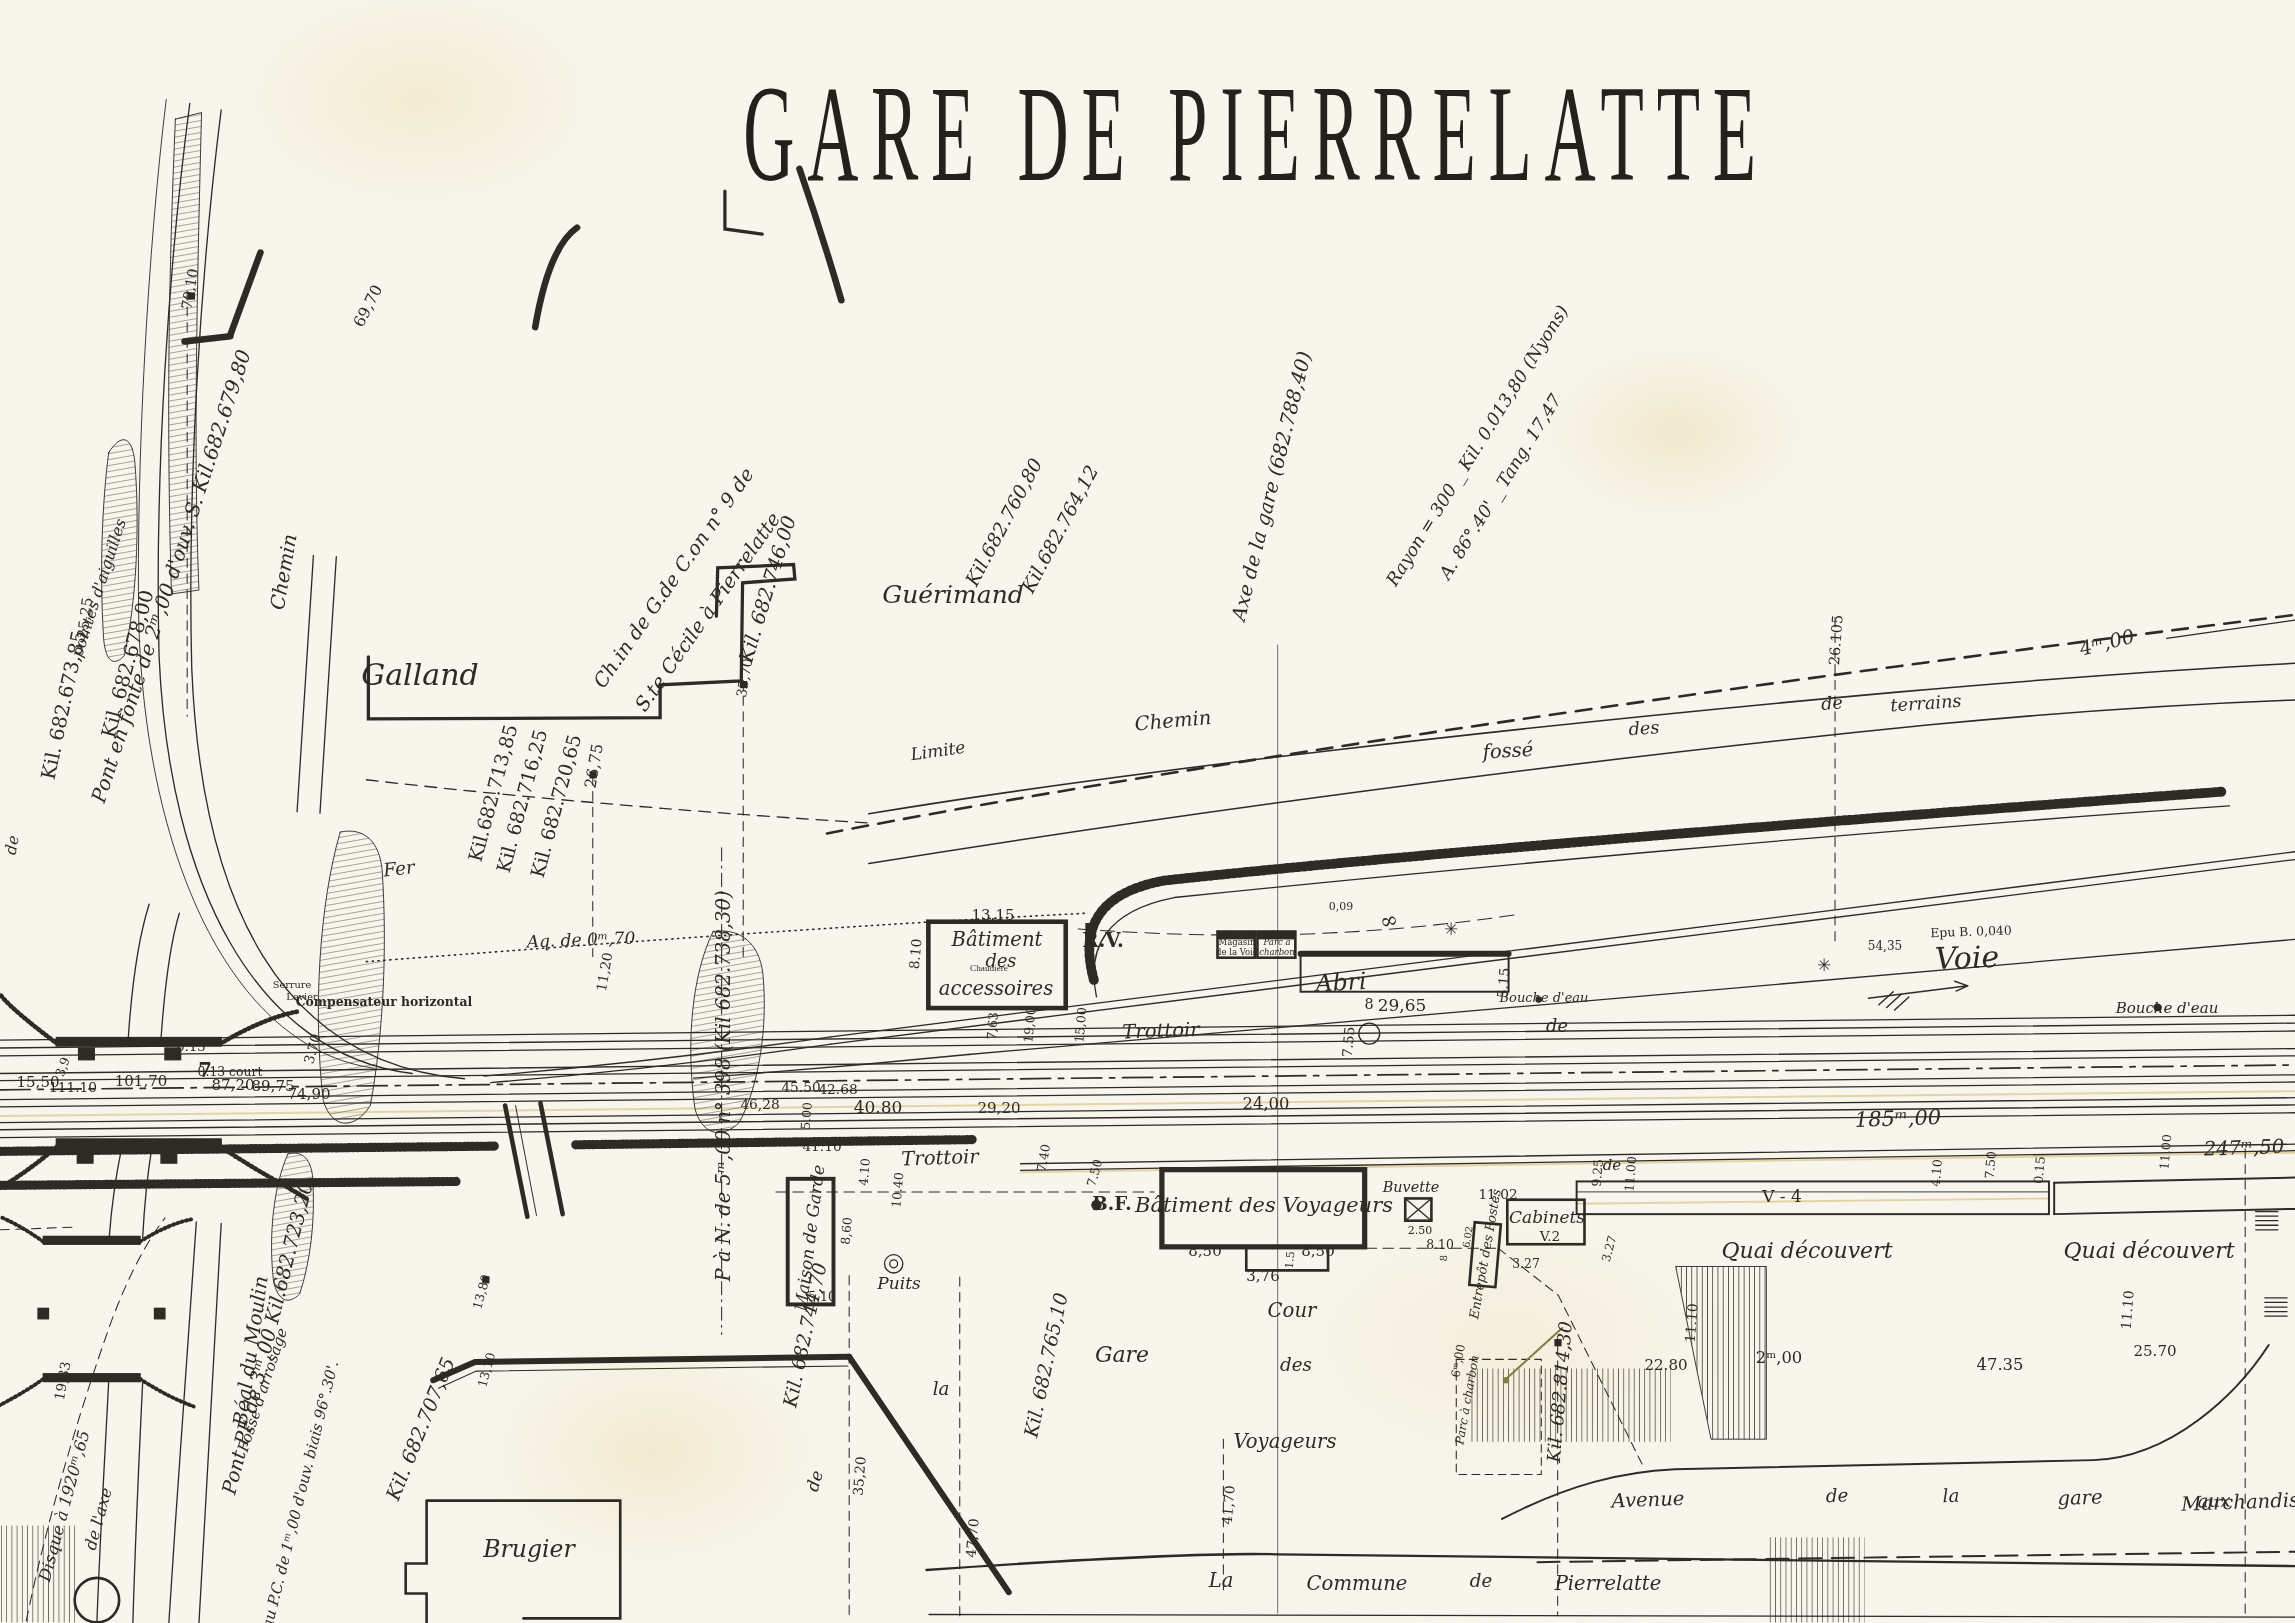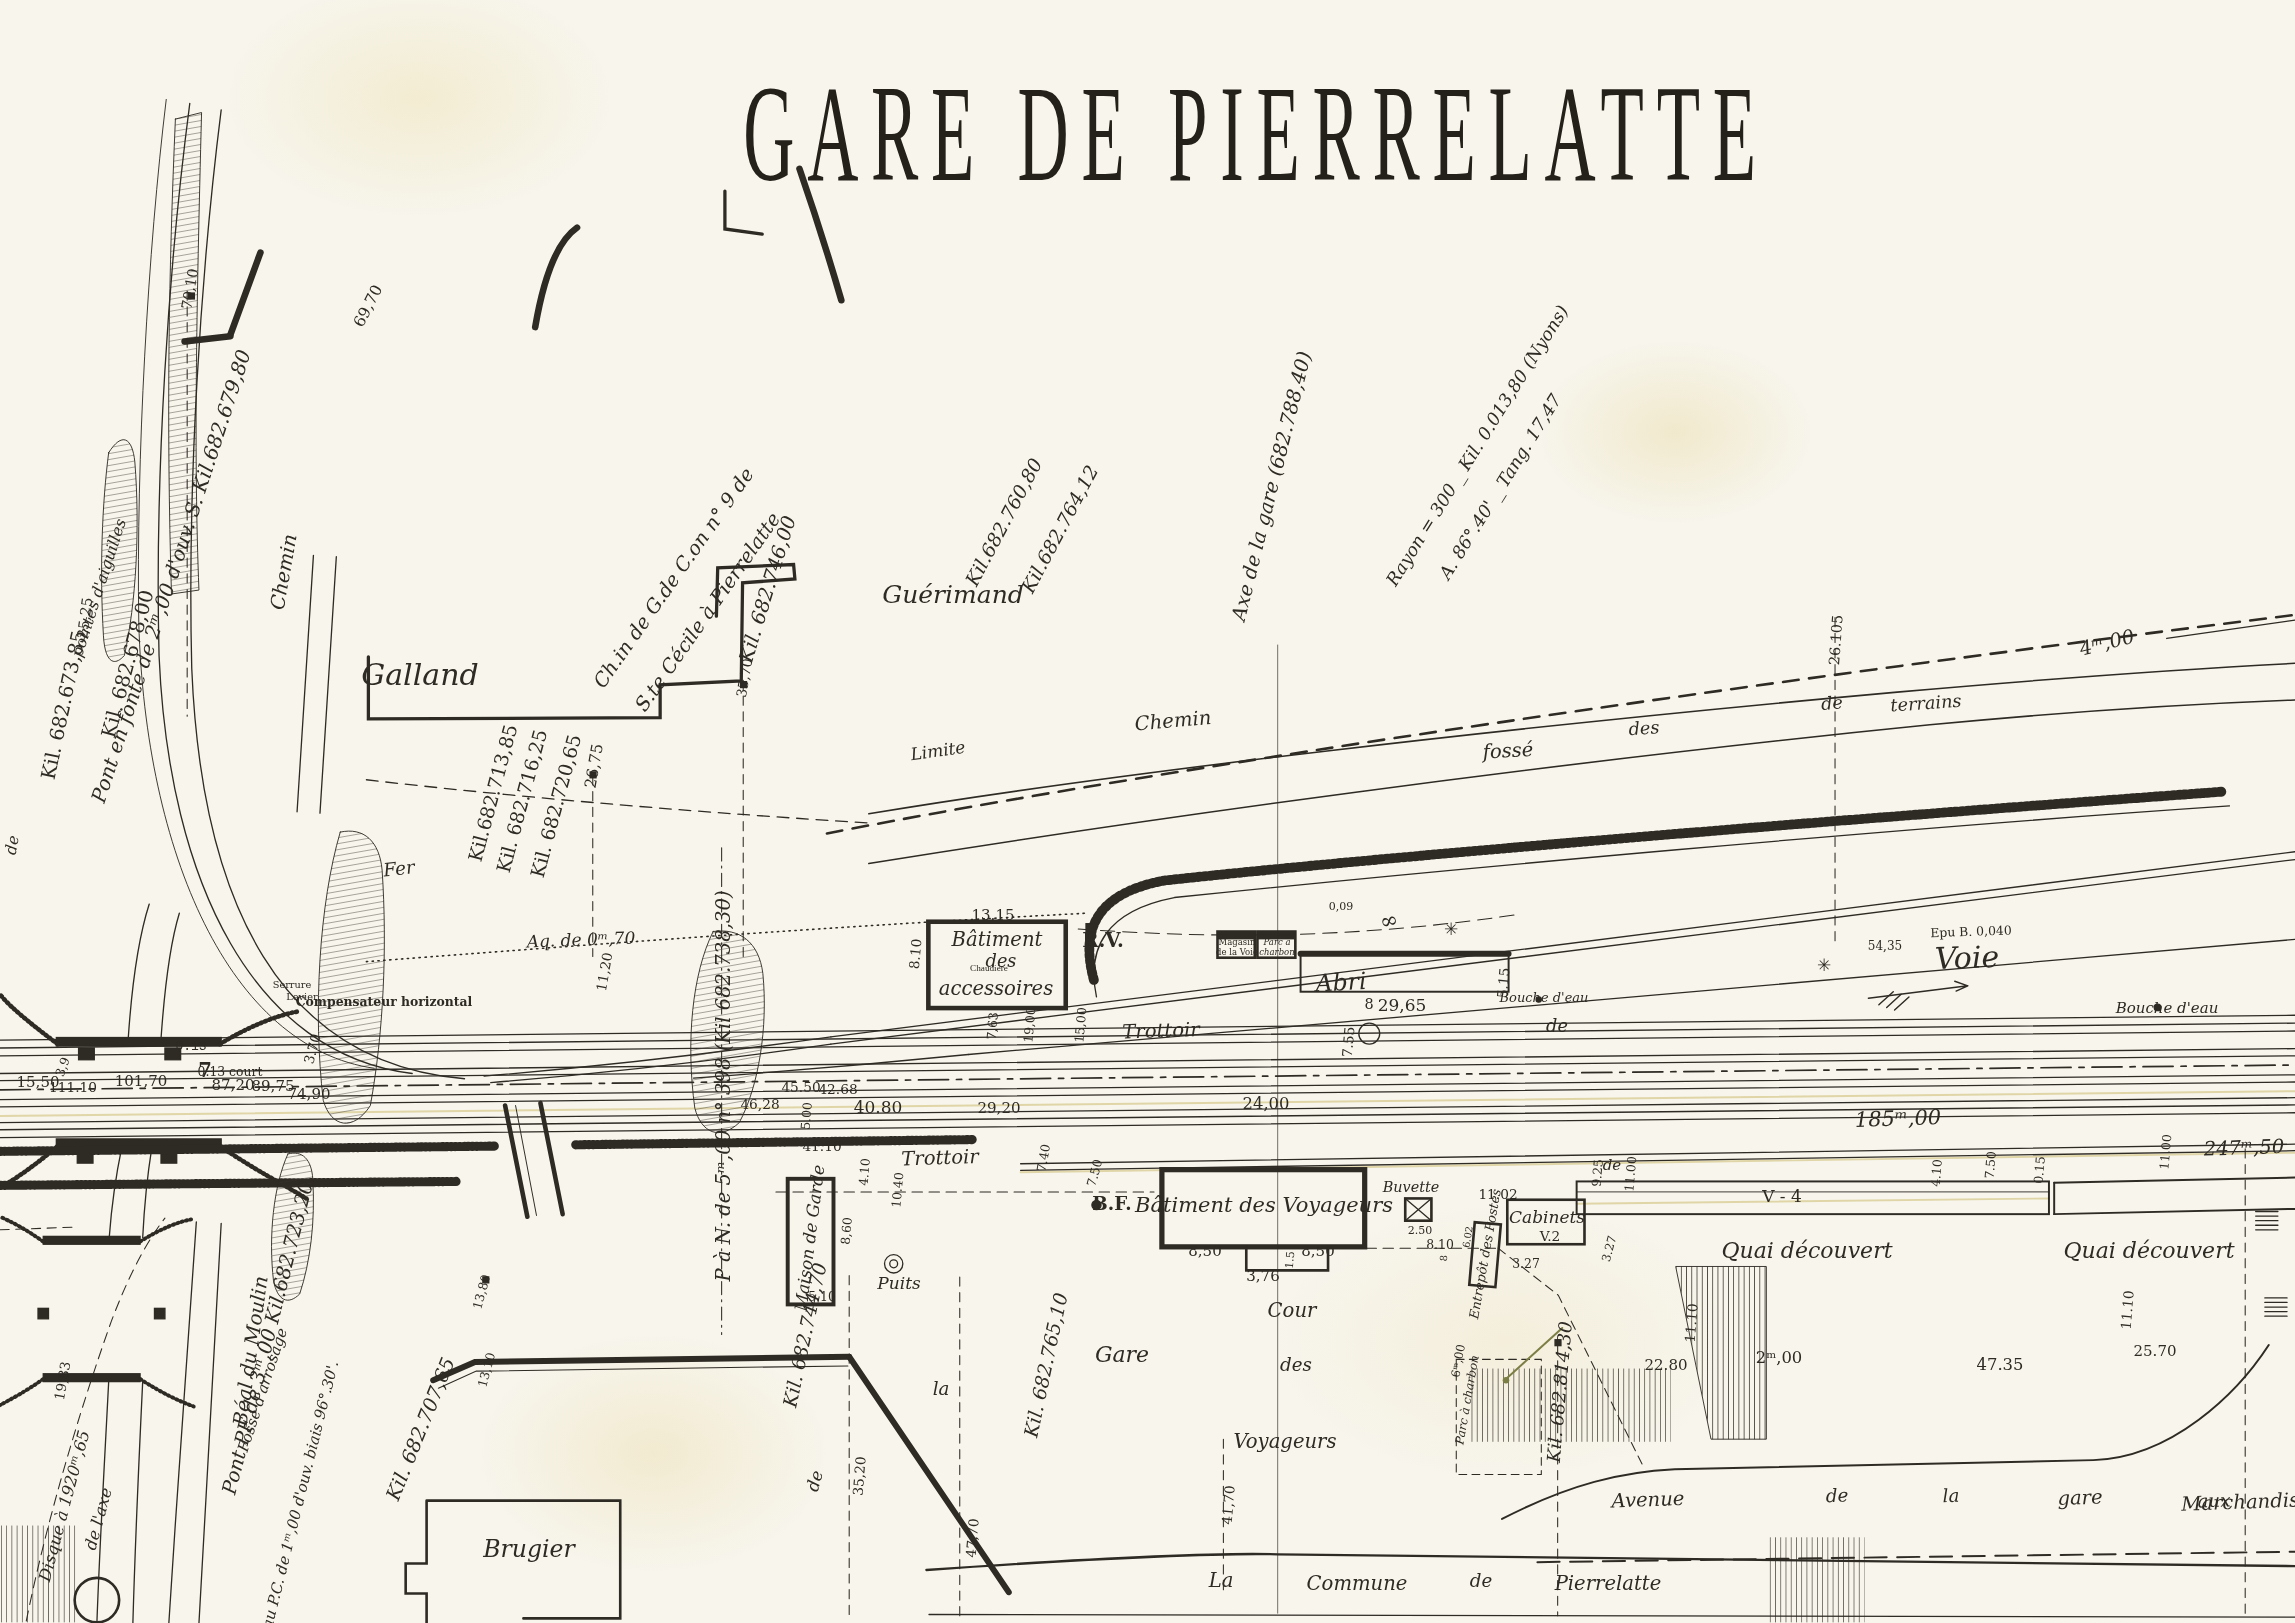--- a/index.html
+++ b/index.html
@@ -272,21 +272,21 @@
       <div class="lb p" style="left: 1971px; top: 932px; font-size: 12.4px; transform: translate(-50%, -50%) rotate(-2deg);">Epu B. 0,040</div>
       <div class="lb p" style="left: 1851px; top: 946px; font-size: 12px; transform: translate(-50%, -50%) rotate(0deg); margin-left: 34px;">54,35</div>
       <div class="lb s" style="left: 1967px; top: 958px; font-size: 30px; transform: translate(-50%, -50%) rotate(-2deg);">Voie</div>
       <div class="lb s" style="left: 1898px; top: 1119px; font-size: 21px; transform: translate(-50%, -50%) rotate(-2deg);">185ᵐ,00</div>
       <div class="lb s" style="left: 2167px; top: 1008px; font-size: 15px; transform: translate(-50%, -50%) rotate(0deg);">Bouche d'eau</div>
       <div class="lb s" style="left: 1544px; top: 997px; font-size: 13px; transform: translate(-50%, -50%) rotate(0deg);">Bouche d'eau</div>
       <div class="lb s" style="left: 2244px; top: 1148px; font-size: 19.6px; transform: translate(-50%, -50%) rotate(-2deg);">247ᵐ,50</div>
       <div class="lb p" style="left: 38px; top: 1082px; font-size: 15px; transform: translate(-50%, -50%) rotate(0deg);">15,50</div>
       <div class="lb p" style="left: 73px; top: 1088px; font-size: 13.7px; transform: translate(-50%, -50%) rotate(0deg);">111.10</div>
       <div class="lb p" style="left: 141px; top: 1081px; font-size: 15px; transform: translate(-50%, -50%) rotate(0deg);">101,70</div>
-      <div class="lb p" style="left: 191px; top: 1046px; font-size: 13px; transform: translate(-50%, -50%) rotate(0deg); font-family: Liberation Mono, monospace;">0.13</div>
+      <div class="lb p" style="left: 191px; top: 1046px; font-size: 13px; transform: translate(-50%, -50%) rotate(0deg);">0.13</div>
       <div class="lb b" style="left: 205px; top: 1071px; font-size: 19.6px; transform: translate(-50%, -50%) rotate(0deg);">7</div>
       <div class="lb p" style="left: 230px; top: 1072px; font-size: 12.4px; transform: translate(-50%, -50%) rotate(0deg);">0.13 court</div>
       <div class="lb p" style="left: 233px; top: 1085px; font-size: 15px; transform: translate(-50%, -50%) rotate(0deg);">87,20</div>
       <div class="lb p" style="left: 273px; top: 1086px; font-size: 15px; transform: translate(-50%, -50%) rotate(0deg);">89,75</div>
       <div class="lb p" style="left: 309px; top: 1094px; font-size: 15px; transform: translate(-50%, -50%) rotate(0deg);">74,90</div>
       <div class="lb p" style="left: 63px; top: 1067px; font-size: 12.4px; transform: translate(-50%, -50%) rotate(-70deg);">3,9</div>
       <div class="lb p" style="left: 313px; top: 1049px; font-size: 13.7px; transform: translate(-50%, -50%) rotate(-75deg);">3.70</div>
       <div class="lb s" style="left: 399px; top: 869px; font-size: 18.3px; transform: translate(-50%, -50%) rotate(-6deg);">Fer</div>
       <div class="lb p" style="left: 292px; top: 985px; font-size: 9.8px; transform: translate(-50%, -50%) rotate(0deg);">Serrure</div>
       <div class="lb p" style="left: 302px; top: 997px; font-size: 9.8px; transform: translate(-50%, -50%) rotate(0deg);">Levier</div>

